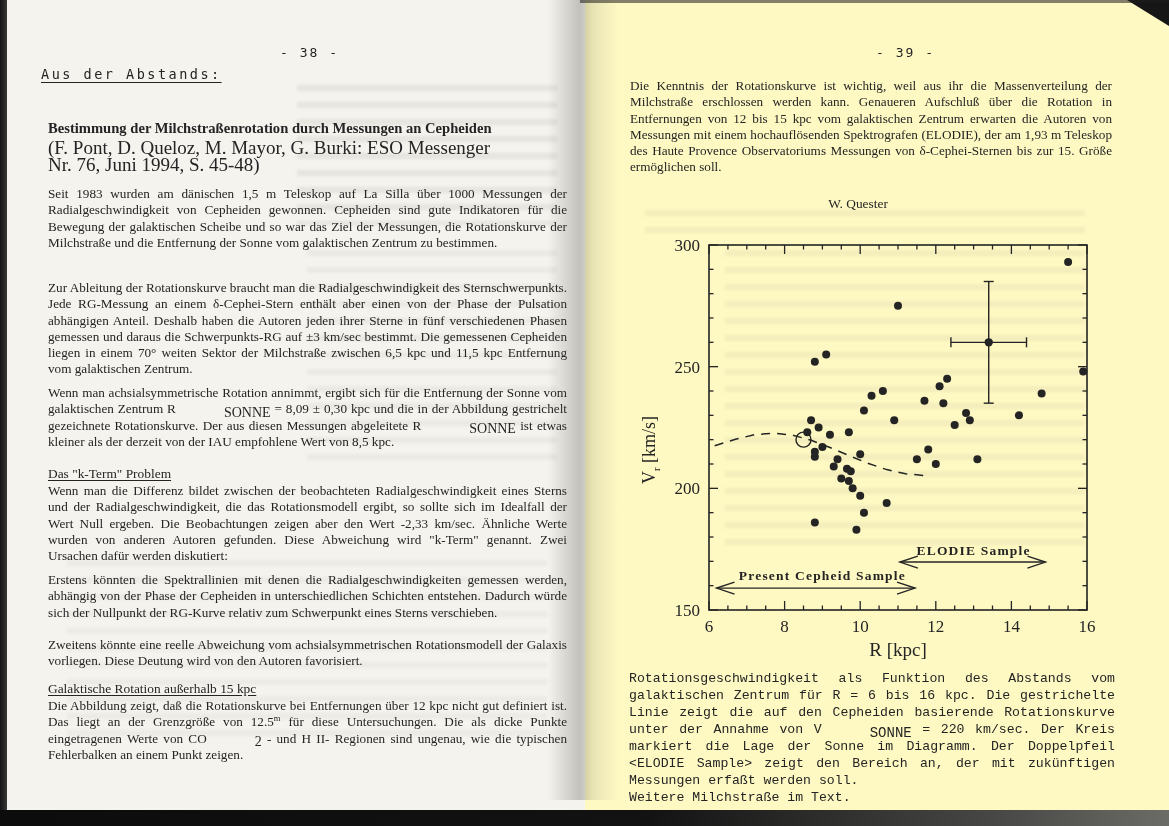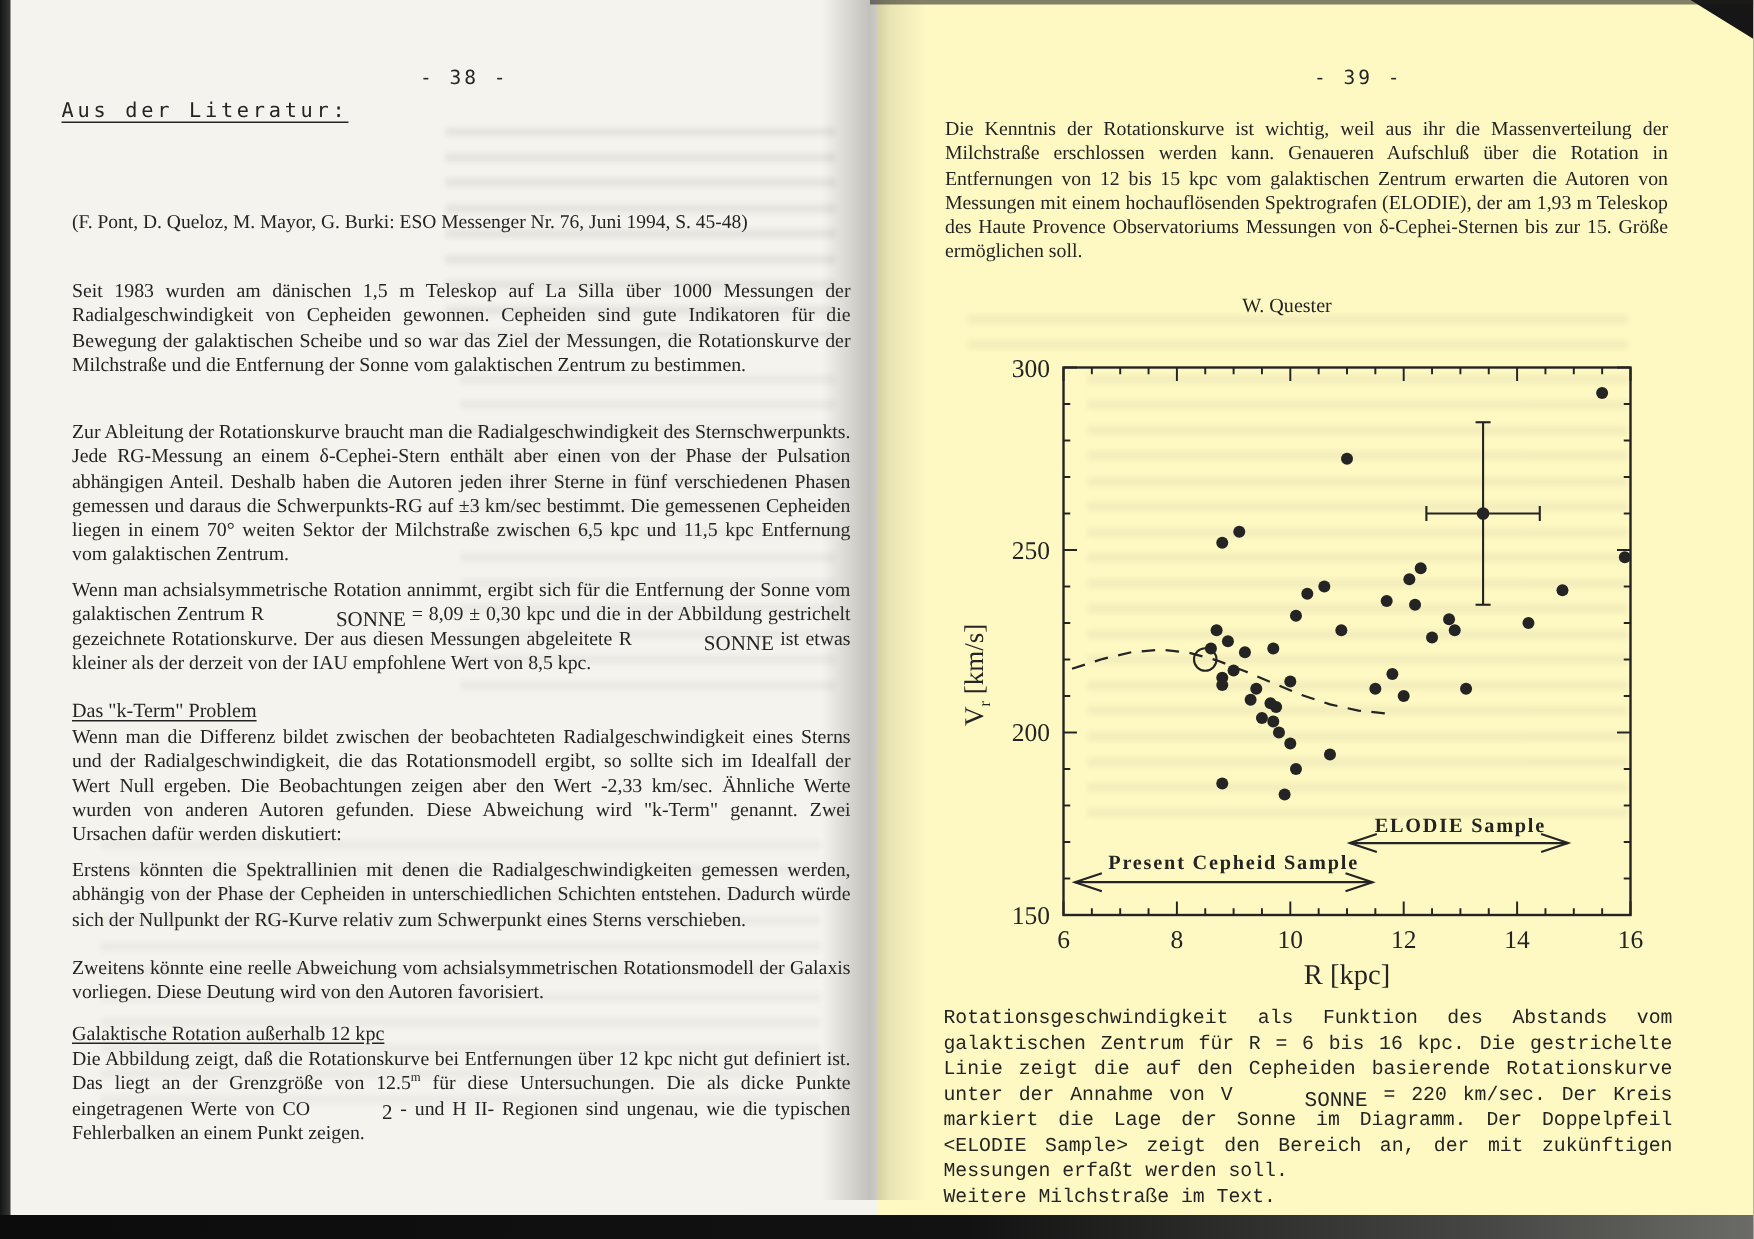--- a/index.html
+++ b/index.html
@@ -18,21 +18,21 @@
   #gutter-shadow{left:548px;top:0;width:70px;height:800px;
       background:linear-gradient(90deg,rgba(80,76,66,0) 0%,rgba(80,76,66,.30) 45%,rgba(80,76,66,.12) 65%,rgba(80,76,66,0) 100%);}
   .ghost{position:absolute;opacity:.12;filter:blur(1.6px);pointer-events:none;
       background:repeating-linear-gradient(180deg,rgba(100,95,85,.8) 0 6px,transparent 6px 17px);}
   .pagenum{position:absolute;font-family:"DejaVu Sans Mono", monospace;font-size:13px;
       letter-spacing:2px;text-align:right;width:120px;}
   .block{position:absolute;font-size:13.2px;line-height:16.3px;text-align:justify;}
   .heading-mono{position:absolute;font-family:"DejaVu Sans Mono", monospace;font-size:13.5px;
       letter-spacing:2.5px;text-decoration:underline;text-underline-offset:3px;}
   .article-title{position:absolute;font-weight:bold;font-size:14.6px;line-height:17px;}
-  .article-ref{position:absolute;font-size:13px;line-height:17px;}
+  .article-ref{position:absolute;font-size:19px;line-height:17px;}
   .subhead{position:absolute;font-size:13.4px;text-decoration:underline;text-underline-offset:2px;}
   sub{font-size:14px;line-height:0;padding-left:48px;}
   sup{font-size:8.5px;line-height:0;}
   #byline{position:absolute;left:45px;top:196px;width:482px;text-align:center;
       padding-right:26px;box-sizing:border-box;font-size:13.4px;}
   #chart-wrap{position:absolute;left:15px;top:228px;width:560px;height:436px;}
   #caption-block{position:absolute;left:44px;top:670px;width:486px;font-size:13.2px;
       line-height:17px;text-align:justify;font-family:Liberation Mono, monospace;}
   #caption-note{text-align:left;}
 </style>
@@ -40,33 +40,34 @@
 <body>
 
 <div id="scan">
 
   <div class="page" id="page-left">
     <div class="ghost" style="left:290px;top:85px;width:260px;height:140px;"></div>
     <div class="ghost" style="left:300px;top:250px;width:250px;height:220px;opacity:.08;"></div>
     <div class="ghost" style="left:60px;top:560px;width:480px;height:180px;opacity:.07;"></div>
 
     <div class="pagenum" style="left:212px;top:45px;">- 38 -</div>
-    <div class="heading-mono" style="left:34px;top:66px;">Aus der Literatur:</div>
+    <div class="heading-mono" style="left:34px;top:66px;">Aus der Abstands:</div>
+    <div class="article-title" style="left:41px;top:120px;width:519px;">Bestimmung der Milchstraßenrotation durch Messungen an Cepheiden</div>
     <div class="article-ref" style="left:41px;top:139px;width:458px;">(F. Pont, D. Queloz, M. Mayor, G. Burki: ESO Messenger Nr. 76, Juni 1994, S. 45-48)</div>
 
     <div class="block" style="left:41px;top:186px;width:519px;">Seit 1983 wurden am dänischen 1,5 m Teleskop auf La Silla über 1000 Messungen der Radialgeschwindigkeit von Cepheiden gewonnen. Cepheiden sind gute Indikatoren für die Bewegung der galaktischen Scheibe und so war das Ziel der Messungen, die Rotationskurve der Milchstraße und die Entfernung der Sonne vom galaktischen Zentrum zu bestimmen.</div>
     <div class="block" style="left:41px;top:280px;width:519px;">Zur Ableitung der Rotationskurve braucht man die Radialgeschwindigkeit des Sternschwerpunkts. Jede RG-Messung an einem δ-Cephei-Stern enthält aber einen von der Phase der Pulsation abhängigen Anteil. Deshalb haben die Autoren jeden ihrer Sterne in fünf verschiedenen Phasen gemessen und daraus die Schwerpunkts-RG auf ±3 km/sec bestimmt. Die gemessenen Cepheiden liegen in einem 70° weiten Sektor der Milchstraße zwischen 6,5 kpc und 11,5 kpc Entfernung vom galaktischen Zentrum.</div>
     <div class="block" style="left:41px;top:385px;width:519px;"><span>Wenn man achsialsymmetrische Rotation annimmt, ergibt sich für die Entfernung der Sonne vom galaktischen Zentrum R</span><sub>SONNE</sub><span> = 8,09 ± 0,30 kpc und die in der Abbildung gestrichelt gezeichnete Rotationskurve. Der aus diesen Messungen abgeleitete R</span><sub>SONNE</sub><span> ist etwas kleiner als der derzeit von der IAU empfohlene Wert von 8,5 kpc.</span></div>
 
     <div class="subhead" style="left:41px;top:466px;">Das "k-Term" Problem</div>
     <div class="block" style="left:41px;top:483px;width:519px;">Wenn man die Differenz bildet zwischen der beobachteten Radialgeschwindigkeit eines Sterns und der Radialgeschwindigkeit, die das Rotationsmodell ergibt, so sollte sich im Idealfall der Wert Null ergeben. Die Beobachtungen zeigen aber den Wert -2,33 km/sec. Ähnliche Werte wurden von anderen Autoren gefunden. Diese Abweichung wird "k-Term" genannt. Zwei Ursachen dafür werden diskutiert:</div>
     <div class="block" style="left:41px;top:572px;width:519px;">Erstens könnten die Spektrallinien mit denen die Radialgeschwindigkeiten gemessen werden, abhängig von der Phase der Cepheiden in unterschiedlichen Schichten entstehen. Dadurch würde sich der Nullpunkt der RG-Kurve relativ zum Schwerpunkt eines Sterns verschieben.</div>
     <div class="block" style="left:41px;top:637px;width:519px;">Zweitens könnte eine reelle Abweichung vom achsialsymmetrischen Rotationsmodell der Galaxis vorliegen. Diese Deutung wird von den Autoren favorisiert.</div>
 
-    <div class="subhead" style="left:41px;top:681px;">Galaktische Rotation außerhalb 12 kpc</div>
+    <div class="subhead" style="left:41px;top:681px;">Galaktische Rotation außerhalb 15 kpc</div>
     <div class="block" style="left:41px;top:698px;width:519px;"><span>Die Abbildung zeigt, daß die Rotationskurve bei Entfernungen über 12 kpc nicht gut definiert ist. Das liegt an der Grenzgröße von 12.5</span><sup>m</sup><span> für diese Untersuchungen. Die als dicke Punkte eingetragenen Werte von CO</span><sub>2</sub><span> - und H II- Regionen sind ungenau, wie die typischen Fehlerbalken an einem Punkt zeigen.</span></div>
   </div>
 
   <div class="page" id="page-right">
     <div class="ghost" style="left:140px;top:250px;width:360px;height:300px;opacity:.09;"></div>
     <div class="ghost" style="left:60px;top:210px;width:440px;height:30px;opacity:.09;"></div>
 
     <div class="pagenum" style="left:230px;top:45px;">- 39 -</div>
     <div class="block" style="left:45px;top:78px;width:482px;">Die Kenntnis der Rotationskurve ist wichtig, weil aus ihr die Massenverteilung der Milchstraße erschlossen werden kann. Genaueren Aufschluß über die Rotation in Entfernungen von 12 bis 15 kpc vom galaktischen Zentrum erwarten die Autoren von Messungen mit einem hochauflösenden Spektrografen (ELODIE), der am 1,93 m Teleskop des Haute Provence Observatoriums Messungen von δ-Cephei-Sternen bis zur 15. Größe ermöglichen soll.</div>
     <div id="byline">W. Quester</div>

